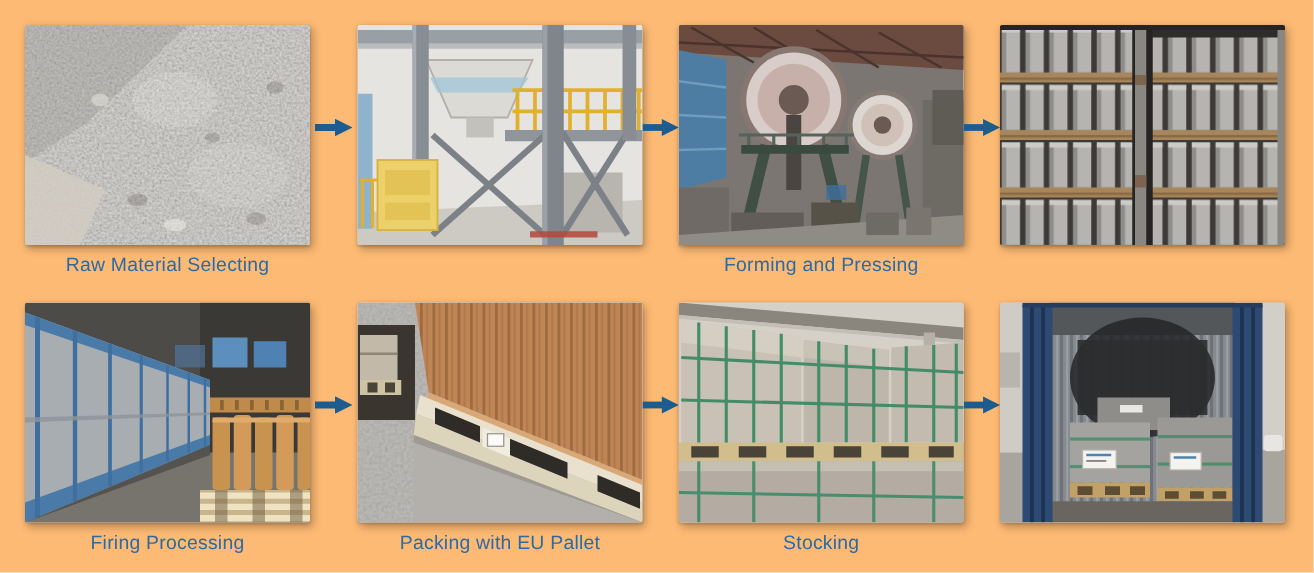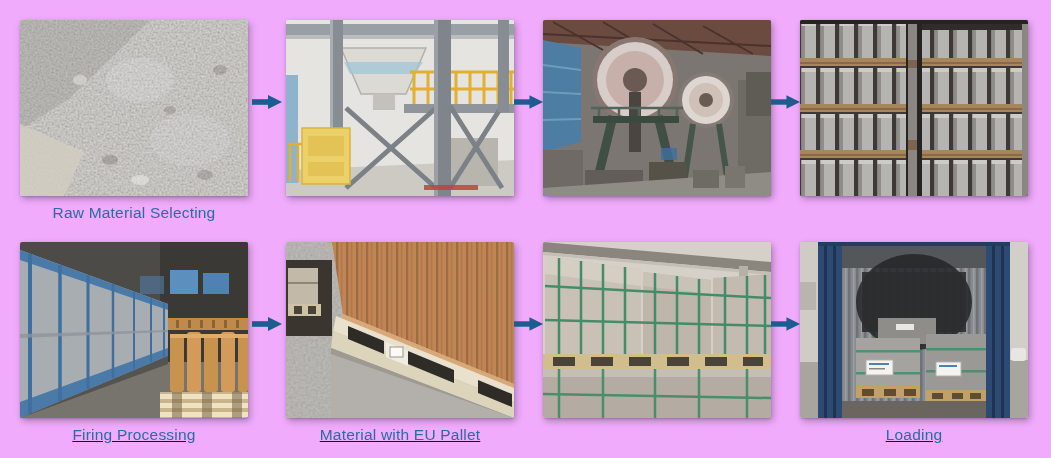--- a/index.html
+++ b/index.html
@@ -1,22 +1,22 @@
 <!DOCTYPE html>
 <html style="--caption-color: #2a6ba6; --arrow-color: #1c5c90;"><head>
 <meta charset="utf-8">
 <style>
   html,body{margin:0;padding:0;background:#fff;}
   .canvas{
-    position:relative;width:1051px;height:458px;background:#f0abfc;overflow:hidden;
+    position:relative;width:1051px;height:458px;background:#fdba74;overflow:hidden;
     font-family:"Liberation Sans",sans-serif;
   }
   .row{position:absolute;left:20px;display:flex;align-items:flex-start;}
   .row.r1{top:20px;}
-  .row.r2{top:242px;text-decoration:underline;}
+  .row.r2{top:242px;}
   .step{width:228px;display:flex;flex-direction:column;}
   .photo{
     width:228px;height:176px;margin:0;padding:0;overflow:hidden;border-radius:2px;
     box-shadow:2px 3px 7px rgba(0,0,0,.28), 0 1px 2px rgba(0,0,0,.15);
     background:#ddd;
   }
   .photo svg{display:block;width:228px;height:176px;}
   .caption{
     margin-top:8px;text-align:center;font-size:15.5px;line-height:18px;
     color:var(--caption-color,#2a6ba6);letter-spacing:.2px;
@@ -173,20 +173,21 @@
           </g>
           <rect x="0" y="130" width="40" height="46" fill="#6f6a66"></rect>
           <rect x="42" y="150" width="58" height="26" fill="#625d58"></rect>
           <rect x="106" y="142" width="38" height="34" fill="#575248"></rect>
           <polygon points="0,168 228,152 228,176 0,176" fill="#8f8b85"></polygon>
           <rect x="150" y="150" width="26" height="18" fill="#6e6a64"></rect>
           <rect x="182" y="146" width="20" height="22" fill="#7a756f"></rect>
           <rect x="118" y="128" width="16" height="12" fill="#3f6f9e" opacity="0.8"></rect>
         </svg>
       </figure>
+      <figcaption class="caption">Forming and Pressing</figcaption>
     </div>
 
     <div class="gap g29">
       <svg class="arrow-ic" width="30" height="14" viewBox="0 0 30 14">
         <rect x="0" y="4.2" width="17" height="5.6" fill="currentColor"></rect>
         <polygon points="16,0 30,7 16,14" fill="currentColor"></polygon>
       </svg>
     </div>
 
     <div class="step">
@@ -314,21 +315,21 @@
             <polygon points="62,84 98,99 98,112 62,97"></polygon>
             <polygon points="122,109 168,128 168,141 122,122"></polygon>
             <polygon points="192,138 226,152 226,165 192,151"></polygon>
           </g>
           <polygon points="100,100 122,109 122,124 100,115" fill="#f0ece0"></polygon>
           <rect x="104" y="105" width="13" height="10" fill="#fbfaf6" stroke="#9a958c" stroke-width="1"></rect>
           <polygon points="45,106 228,176 45,176" fill="#b3b0ab"></polygon>
           <polygon points="45,106 228,176 228,176 45,112" fill="#8f8b84" opacity="0.6"></polygon>
         </svg>
       </figure>
-      <figcaption class="caption">Material with EU Pallet</figcaption>
+      <figcaption class="caption">Packing with EU Pallet</figcaption>
     </div>
 
     <div class="gap g29">
       <svg class="arrow-ic" width="30" height="14" viewBox="0 0 30 14">
         <rect x="0" y="4.2" width="17" height="5.6" fill="currentColor"></rect>
         <polygon points="16,0 30,7 16,14" fill="currentColor"></polygon>
       </svg>
     </div>
 
     <div class="step">
@@ -372,20 +373,21 @@
           <g stroke="#3e8a66" stroke-width="2.5" opacity="0.9">
             <line x1="16" y1="127" x2="16" y2="176"></line>
             <line x1="60" y1="127" x2="60" y2="176"></line>
             <line x1="112" y1="127" x2="112" y2="176"></line>
             <line x1="156" y1="127" x2="156" y2="176"></line>
             <line x1="204" y1="127" x2="204" y2="176"></line>
             <line x1="0" y1="152" x2="228" y2="156"></line>
           </g>
         </svg>
       </figure>
+      <figcaption class="caption">Stocking</figcaption>
     </div>
 
     <div class="gap g29">
       <svg class="arrow-ic" width="30" height="14" viewBox="0 0 30 14">
         <rect x="0" y="4.2" width="17" height="5.6" fill="currentColor"></rect>
         <polygon points="16,0 30,7 16,14" fill="currentColor"></polygon>
       </svg>
     </div>
 
     <div class="step">
@@ -436,16 +438,15 @@
           <rect x="40" y="159" width="148" height="17" fill="#6b6560"></rect>
           <rect x="18" y="2" width="24" height="174" fill="#2c4a73"></rect>
           <rect x="24" y="2" width="3" height="174" fill="#1d3350"></rect>
           <rect x="33" y="2" width="3" height="174" fill="#1d3350"></rect>
           <rect x="186" y="2" width="24" height="174" fill="#2c4a73"></rect>
           <rect x="192" y="2" width="3" height="174" fill="#1d3350"></rect>
           <rect x="201" y="2" width="3" height="174" fill="#1d3350"></rect>
           <rect x="18" y="0" width="192" height="4" fill="#243d5e"></rect>
         </svg>
       </figure>
-      <figcaption class="caption">Loading</figcaption>
     </div>
   </div>
 </div>
 
 </body></html>

